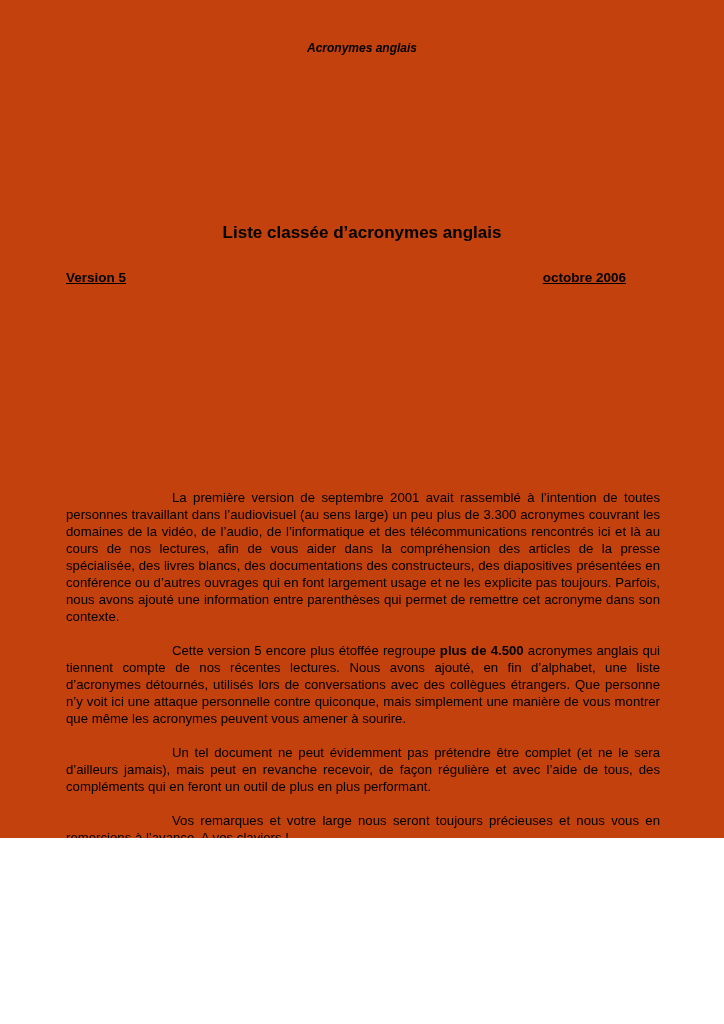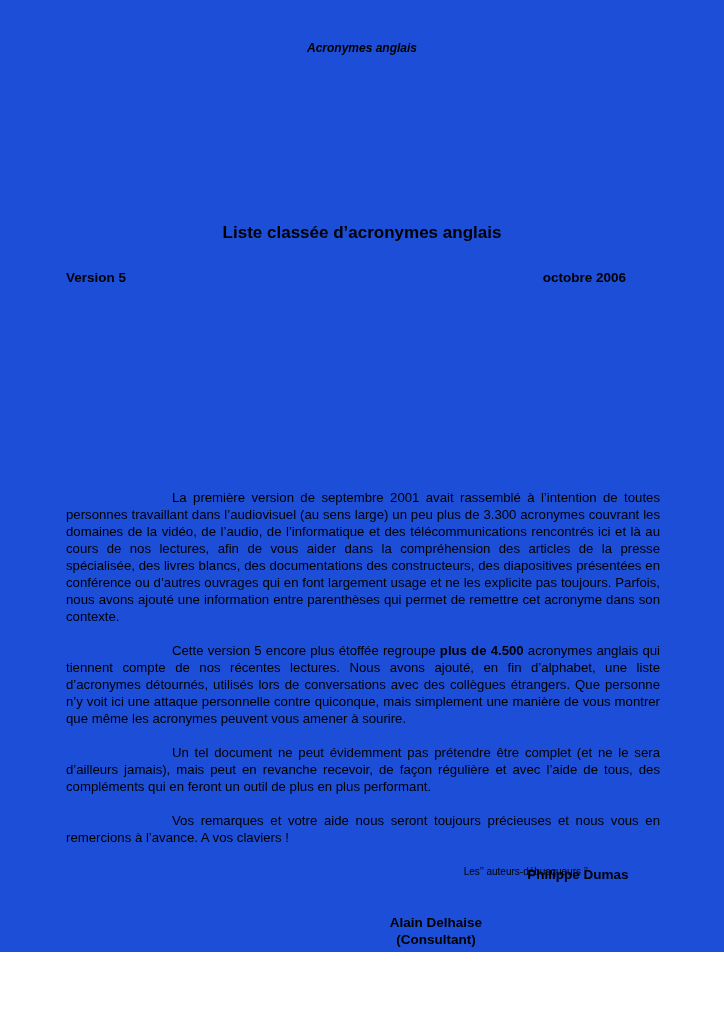--- a/index.html
+++ b/index.html
@@ -3,22 +3,22 @@
 <meta charset="utf-8">
 <style>
   html, body {
     margin: 0;
     padding: 0;
     background: #ffffff;
   }
   .page {
     position: relative;
     width: 724px;
-    height: 952px;
-    background: #1d4ed8;
+    height: 838px;
+    background: #c2410c;
     color: #000000;
     font-family: "Liberation Sans", sans-serif;
     overflow: hidden;
   }
   .running-header {
     position: absolute;
     top: 41px;
     left: 0;
     width: 100%;
     text-align: center;
@@ -38,20 +38,21 @@
   }
   .version-row {
     position: absolute;
     top: 270px;
     left: 66px;
     width: 560px;
     display: flex;
     justify-content: space-between;
     font-size: 13.5px;
     font-weight: bold;
+    text-decoration: underline;
   }
   .body-text {
     position: absolute;
     top: 489px;
     left: 66px;
     width: 594px;
     font-size: 13.2px;
     line-height: 17px;
     text-align: justify;
   }
@@ -121,21 +122,21 @@
     <span>octobre 2006</span>
   </div>
 
   <div class="body-text">
     <p>La première version de septembre 2001 avait rassemblé à l’intention de toutes personnes travaillant dans l’audiovisuel (au sens large) un peu plus de 3.300 acronymes couvrant les domaines de la vidéo, de l’audio, de l’informatique et des télécommunications rencontrés ici et là au cours de nos lectures, afin de vous aider dans la compréhension des articles de la presse spécialisée, des livres blancs, des documentations des constructeurs, des diapositives présentées en conférence ou d’autres ouvrages qui en font largement usage et ne les explicite pas toujours. Parfois, nous avons ajouté une information entre parenthèses qui permet de remettre cet acronyme dans son contexte.</p>
 
     <p><span>Cette version 5 encore plus étoffée regroupe </span><b>plus de 4.500</b><span> acronymes anglais qui tiennent compte de nos récentes lectures. Nous avons ajouté, en fin d’alphabet, une liste d’acronymes détournés, utilisés lors de conversations avec des collègues étrangers. Que personne n’y voit ici une attaque personnelle contre quiconque, mais simplement une manière de vous montrer que même les acronymes peuvent vous amener à sourire.</span></p>
 
     <p>Un tel document ne peut évidemment pas prétendre être complet (et ne le sera d’ailleurs jamais), mais peut en revanche recevoir, de façon régulière et avec l’aide de tous, des compléments qui en feront un outil de plus en plus performant.</p>
 
-    <p>Vos remarques et votre aide nous seront toujours précieuses et nous vous en remercions à l’avance. A vos claviers !</p>
+    <p>Vos remarques et votre large nous seront toujours précieuses et nous vous en remercions à l’avance. A vos claviers !</p>
 
     <p class="authors-line">Les’’ auteurs-débusqueurs ’’</p>
   </div>
 
   <div class="signatures">
     <div class="sig-left">
       <div>Alain Delhaise</div>
       <div>(Consultant)</div>
     </div>
     <div class="sig-right">

